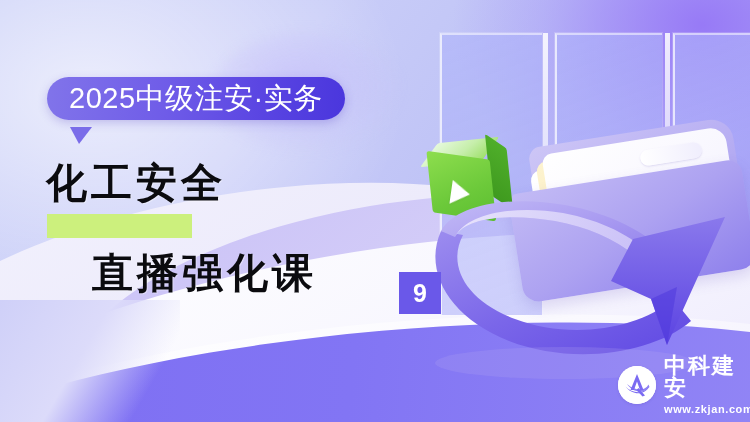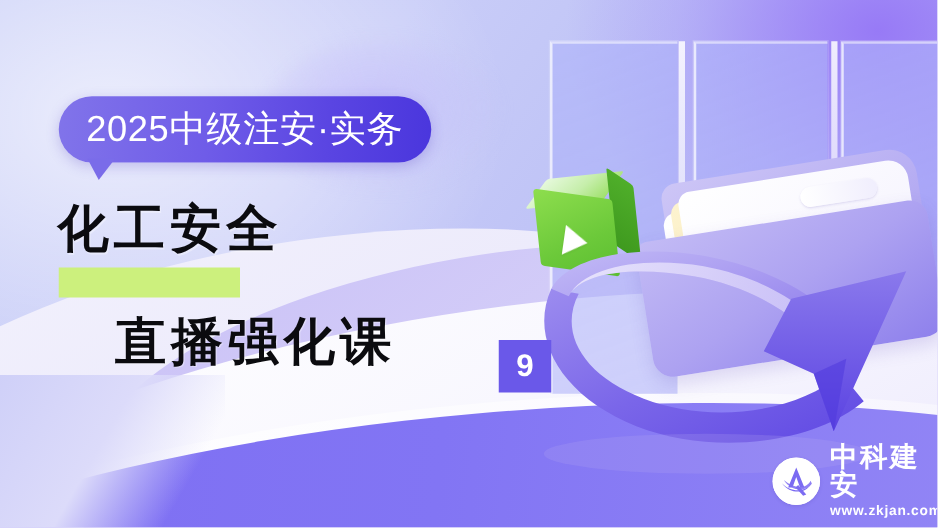--- a/index.html
+++ b/index.html
@@ -145,21 +145,21 @@
     filter:drop-shadow(0 1px 1px rgba(0,0,0,.08));
   }
 
   
   .arrow-wrap{position:absolute;left:10px;top:195px;width:340px;height:190px;}
   .arrow-svg{position:absolute;left:0;top:0;}
 
   
   .badge{
     position:absolute;left:47px;top:77px;
-    height:53px;padding:0 22px;
+    height:43px;padding:0 22px;
     display:flex;align-items:center;
     border-radius:27px;
     background:linear-gradient(95deg,#8174ea 0%,#6f5ce8 40%,#5a45e2 72%,#4a36dd 100%);
     box-shadow:0 3px 10px rgba(75,55,190,.25);
   }
   .badge-text{
     color:#ffffff;font-size:29px;letter-spacing:.5px;white-space:nowrap;
     font-family:"Liberation Sans","DejaVu Sans",sans-serif;
   }
   .badge-tail{

